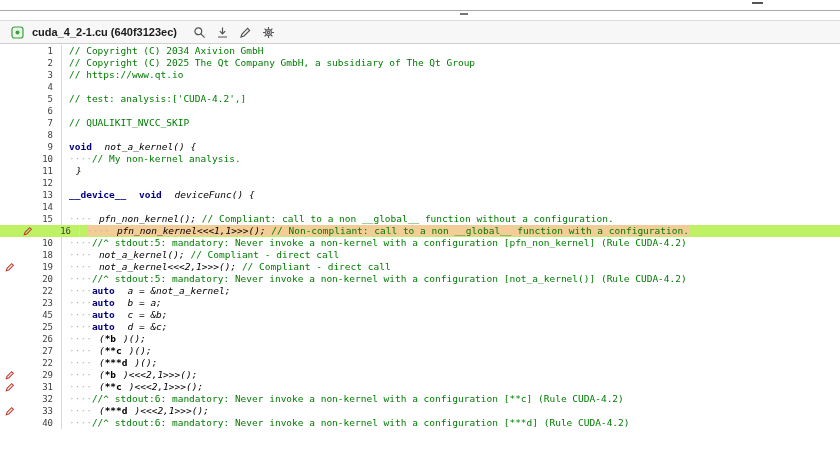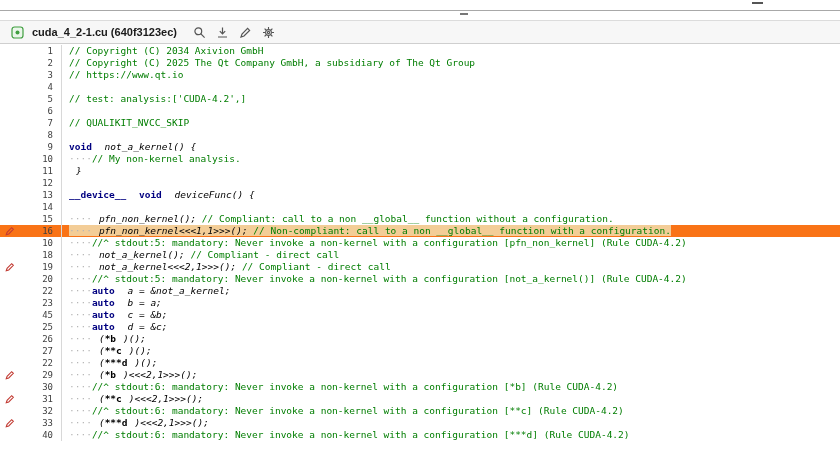--- a/index.html
+++ b/index.html
@@ -21,21 +21,21 @@
   .row{display:flex;height:12px;line-height:12px;width:840px;box-sizing:border-box;}
   .marker{flex:0 0 20px;display:flex;align-items:center;justify-content:center;}
   .gutter{flex:0 0 42px;text-align:right;padding-right:8px;color:#3f3f3f;font-size:9px;
           border-right:1px solid #d8d8d8;box-sizing:border-box;cursor:pointer;}
   .code{padding-left:7px;white-space:pre;}
   .code .comment{color:#007d00;}
   .code .kw{color:#000080;font-weight:bold;}
   .code .code{color:#000;font-style:italic;}
   .code .ws{color:#b5b5b5;}
   .code .b{color:#000;font-weight:bold;}
-  .row.hl{background:#f97316;}
+  .row.hl{background:#bef264;padding-left:18px;}
   .row.hl .code span{background:#f3cd97;}
 </style>
 </head>
 <body>
 
 <div class="dash1"></div>
 <div class="top-line"></div>
 <div class="dash2"></div>
 
 <div class="header">
@@ -217,25 +217,20 @@
     <div class="row">
       <span class="marker">
         <svg width="10" height="10" viewBox="0 0 12 12">
           <path d="M1.5 10.5l1-3L8 2l2 2-5.5 5.5-3 1z" fill="none" stroke="#c23b33" stroke-width="1.3"></path>
         </svg>
       </span>
       <span class="gutter">29</span>
       <span class="code"><span class="ws">····</span><span class="code">(</span><span class="b">*b</span><span class="code">)&lt;&lt;&lt;2,1&gt;&gt;&gt;();</span></span>
     </div>
     <div class="row">
-      <span class="marker"></span>
-      <span class="gutter">30</span>
-      <span class="code"><span class="ws">····</span><span class="comment">//^ stdout:6: mandatory: Never invoke a non-kernel with a configuration [*b] (Rule CUDA-4.2)</span></span>
-    </div>
-    <div class="row">
       <span class="marker">
         <svg width="10" height="10" viewBox="0 0 12 12">
           <path d="M1.5 10.5l1-3L8 2l2 2-5.5 5.5-3 1z" fill="none" stroke="#c23b33" stroke-width="1.3"></path>
         </svg>
       </span>
       <span class="gutter">31</span>
       <span class="code"><span class="ws">····</span><span class="code">(</span><span class="b">**c</span><span class="code">)&lt;&lt;&lt;2,1&gt;&gt;&gt;();</span></span>
     </div>
     <div class="row">
       <span class="marker"></span>

